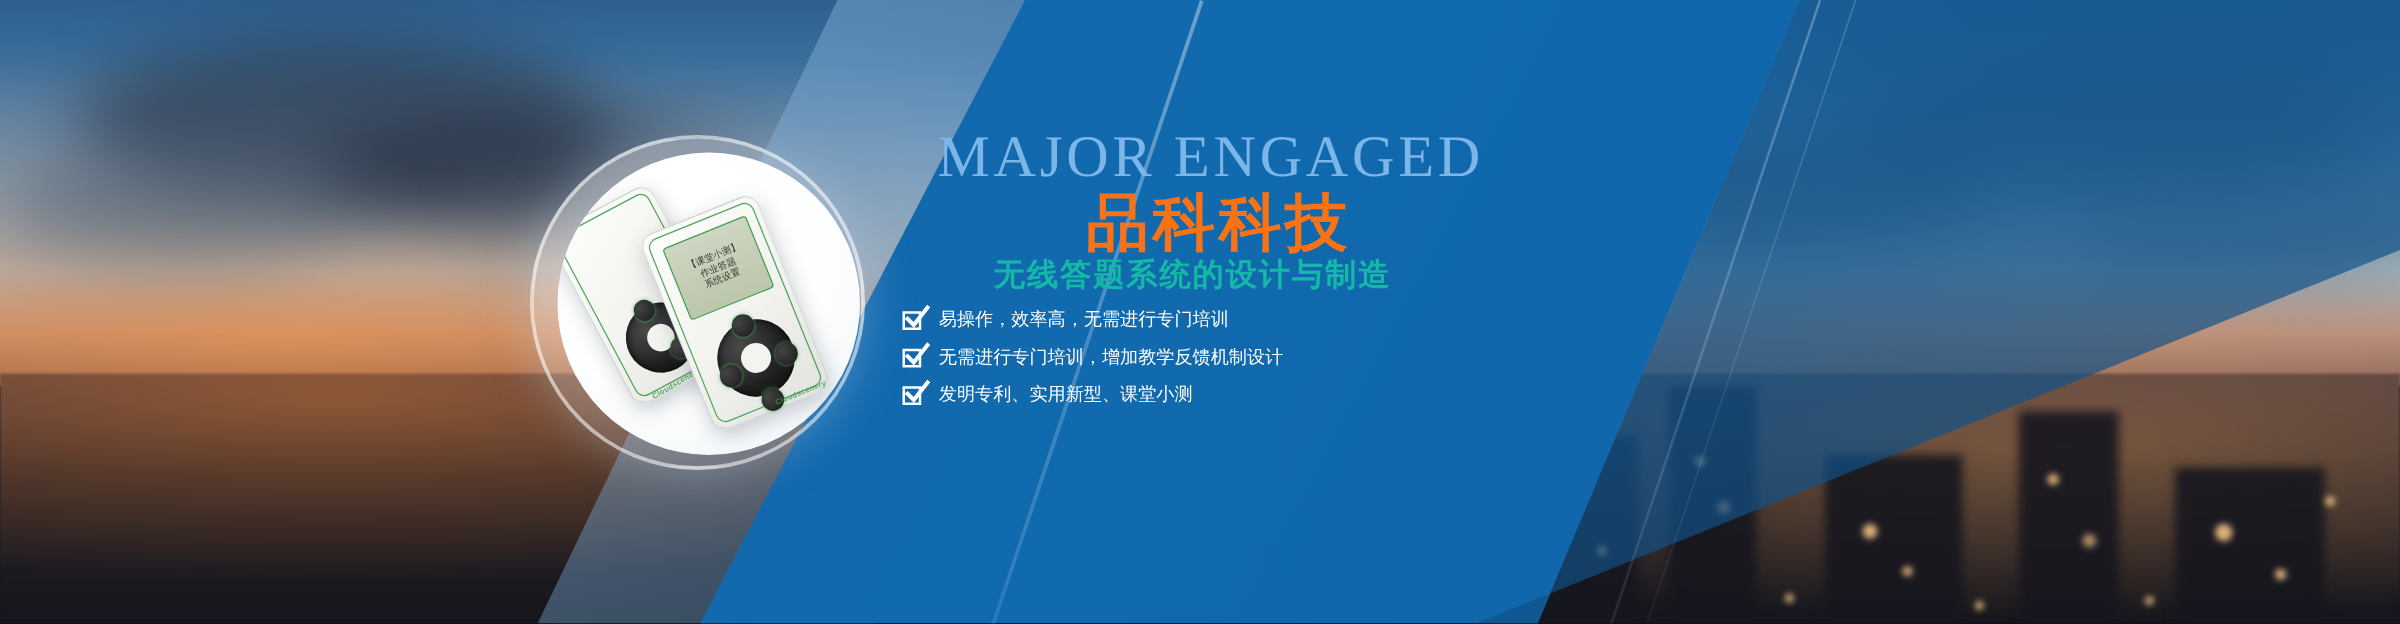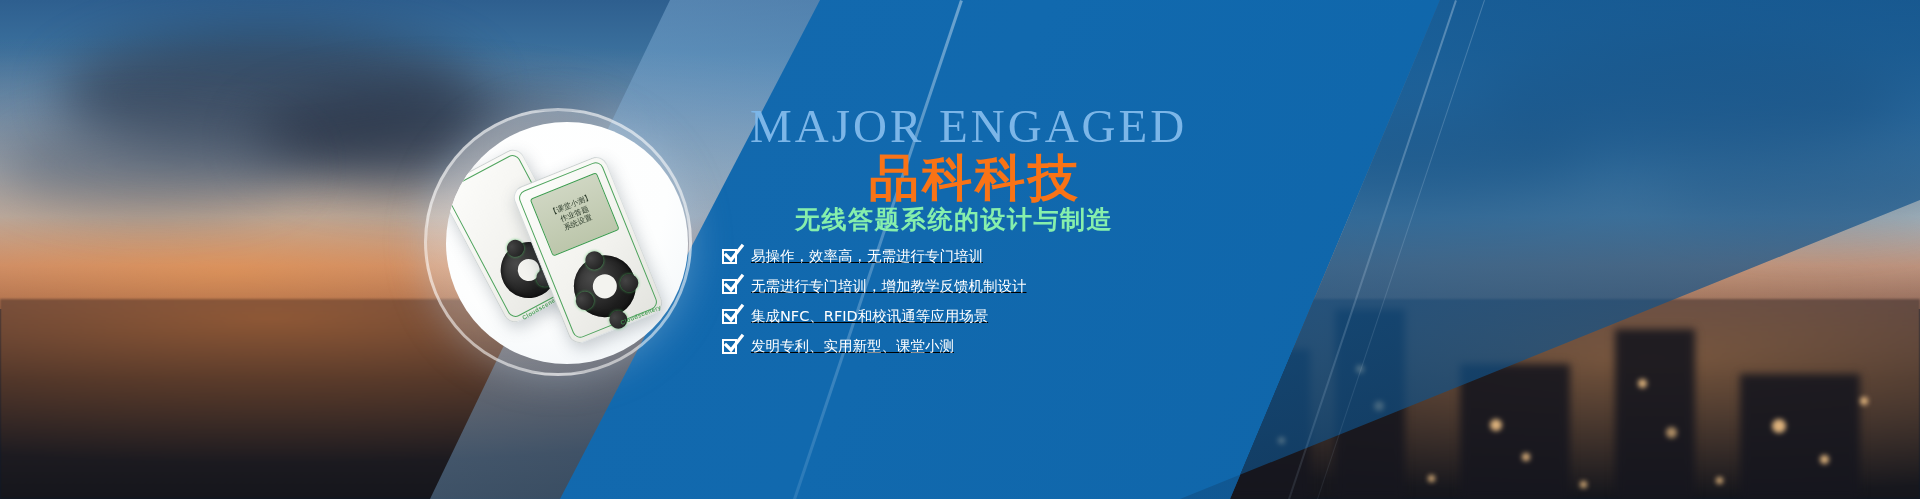--- a/index.html
+++ b/index.html
@@ -124,24 +124,24 @@
   }
   .brand{
     position:absolute;left:869px;top:138px;
     font-size:50px;line-height:54px;letter-spacing:3px;
     color:#f97316;font-weight:700;white-space:nowrap;
     font-family:"DejaVu Sans",sans-serif;
   }
   .subtitle{
     position:absolute;left:795px;top:192px;
     font-size:25px;line-height:30px;letter-spacing:1.5px;
-    color:#86efac;font-weight:700;white-space:nowrap;
-    font-family:"DejaVu Sans",sans-serif;
-  }
-  .features{position:absolute;left:722px;top:228px;text-decoration:underline;}
+    color:#14b8a6;font-weight:700;white-space:nowrap;
+    font-family:"DejaVu Sans",sans-serif;
+  }
+  .features{position:absolute;left:722px;top:228px;}
   .feat{display:flex;align-items:center;height:30px;margin-bottom:0;}
   .chk{
     position:relative;width:15px;height:15px;flex:0 0 15px;
     border:2px solid #ffffff;background:transparent;margin-right:14px;
   }
   .chk svg{position:absolute;left:-1px;top:-6px;width:22px;height:22px;overflow:visible;}
   .feat-label{
     font-size:14.5px;line-height:15px;color:#ffffff;white-space:nowrap;
     font-family:"DejaVu Sans",sans-serif;
   }
@@ -244,28 +244,20 @@
       <div class="feat">
         <span class="chk">
           <svg viewBox="0 0 22 22">
               <path d="M3 10 L8 15 L19 1" fill="none" stroke="#ffffff" stroke-width="3.2" stroke-linecap="square"></path>
             </svg>
         </span>
         <span class="feat-label">无需进行专门培训，增加教学反馈机制设计</span>
       </div>
 
 
-      <div class="feat">
-        <span class="chk">
-          <svg viewBox="0 0 22 22">
-              <path d="M3 10 L8 15 L19 1" fill="none" stroke="#ffffff" stroke-width="3.2" stroke-linecap="square"></path>
-            </svg>
-        </span>
-        <span class="feat-label">集成NFC、RFID和校讯通等应用场景</span>
-      </div>
 
       <div class="feat">
         <span class="chk">
           <svg viewBox="0 0 22 22">
               <path d="M3 10 L8 15 L19 1" fill="none" stroke="#ffffff" stroke-width="3.2" stroke-linecap="square"></path>
             </svg>
         </span>
         <span class="feat-label">发明专利、实用新型、课堂小测</span>
       </div>
 

